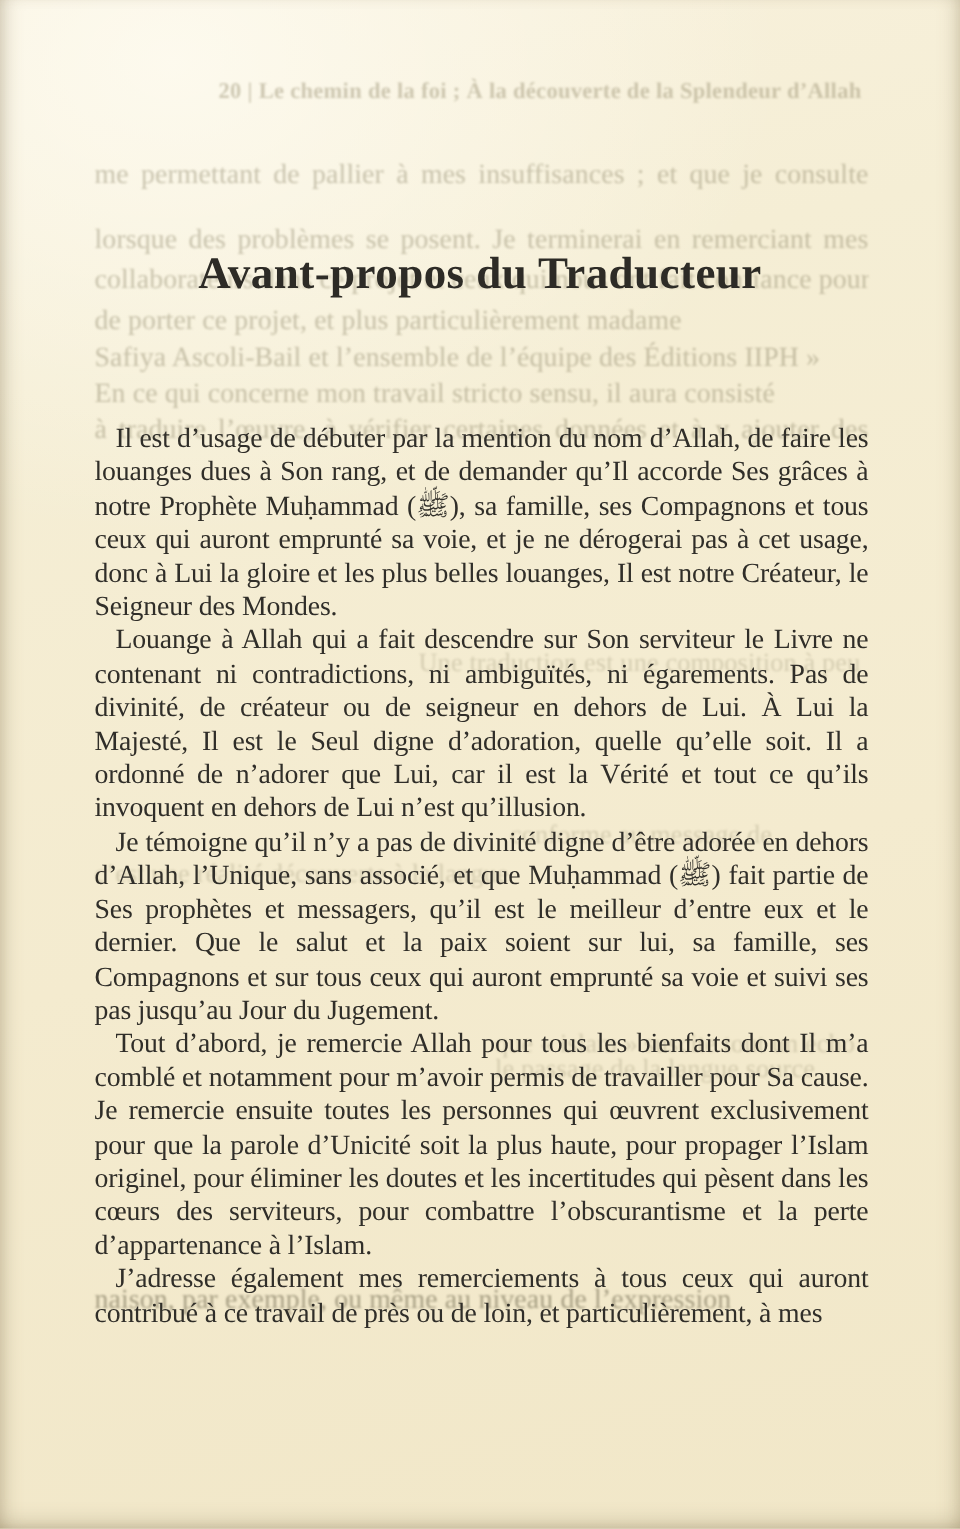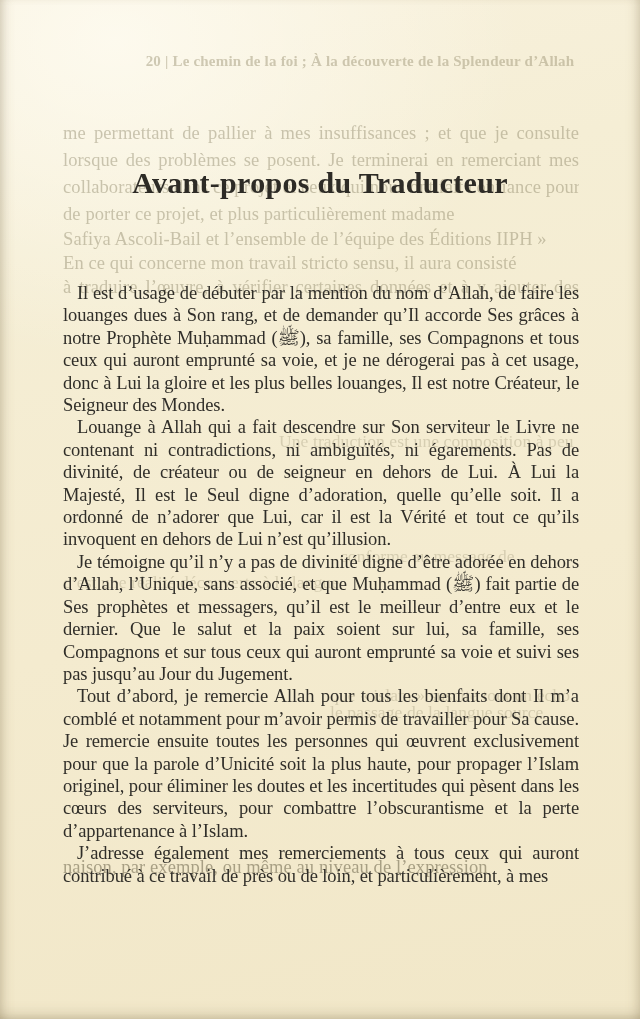--- a/index.html
+++ b/index.html
@@ -49,21 +49,21 @@
   }
   .body-text p { margin:0; text-indent:14px; }
 </style>
 </head>
 <body>
 
 <div class="page">
 
   <div class="ghost-layer">
     <div class="ghost g-header">20 | Le chemin de la foi ; À la découverte de la Splendeur d’Allah</div>
-    <div class="ghost full" style="top:122px">me permettant de pallier à mes insuffisances ; et que je consulte</div>
+    <div class="ghost full" style="top:106px">me permettant de pallier à mes insuffisances ; et que je consulte</div>
     <div class="ghost full" style="top:149px">lorsque des problèmes se posent. Je terminerai en remerciant mes</div>
     <div class="ghost full" style="top:176px">collaborateurs dans ce projet et ceux qui nous ont fait confiance pour</div>
     <div class="ghost" style="top:203px">de porter ce projet, et plus particulièrement madame</div>
     <div class="ghost" style="top:228px">Safiya Ascoli-Bail et l’ensemble de l’équipe des Éditions IIPH »</div>
     <div class="ghost" style="top:252px">En ce qui concerne mon travail stricto sensu, il aura consisté</div>
     <div class="ghost full" style="top:276px">à traduire l’œuvre, à vérifier certaines données et à y ajouter des</div>
     <div class="ghost frag" style="top:430px; left:279px">Une traduction est une composition à peu</div>
     <div class="ghost frag" style="top:545px; left:340px">conforme au message de</div>
     <div class="ghost frag" style="top:571px; left:63px">c’est une réalité découverte à la langue</div>
     <div class="ghost frag" style="top:684px; left:330px">que « islam » suscite tout un écho</div>

